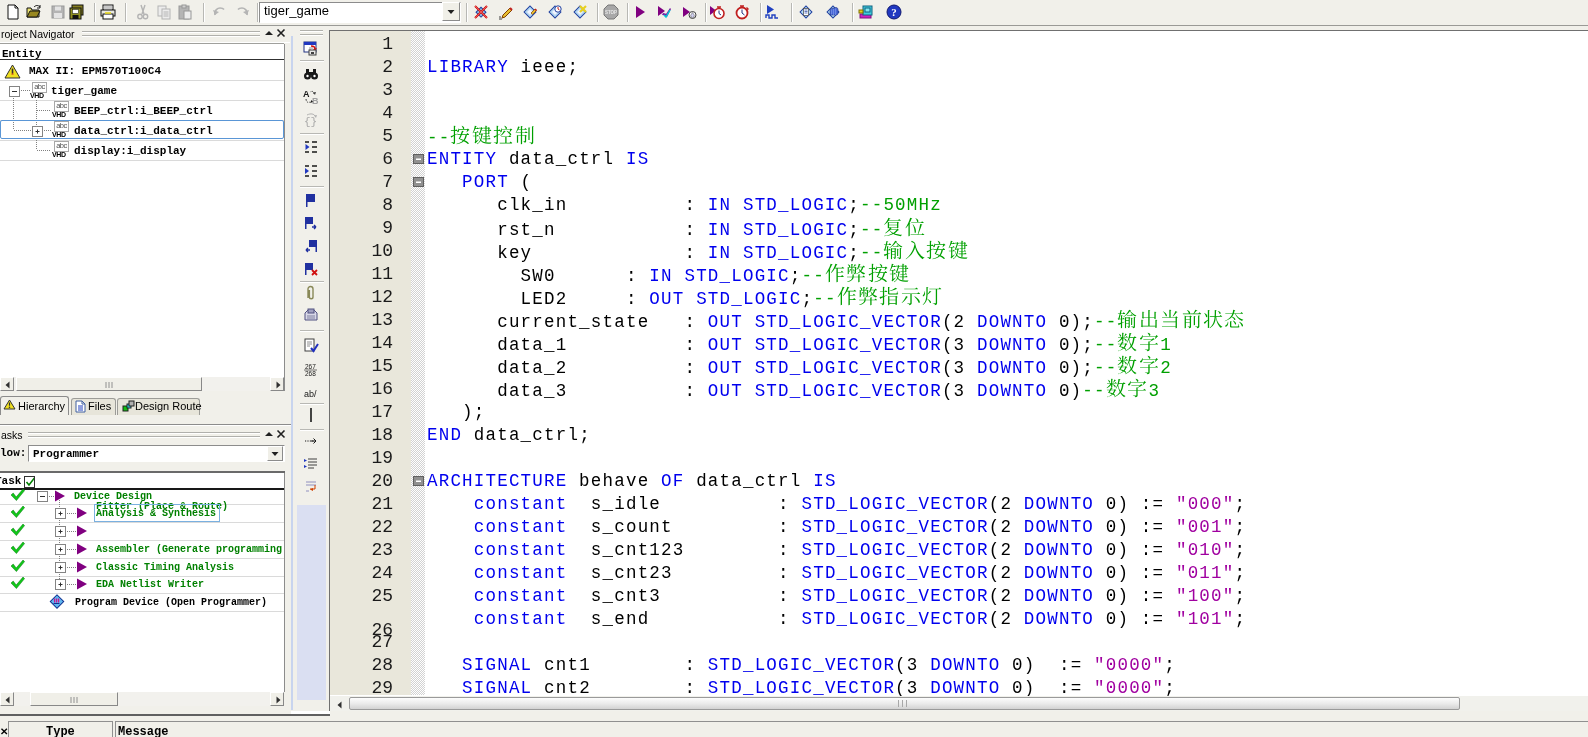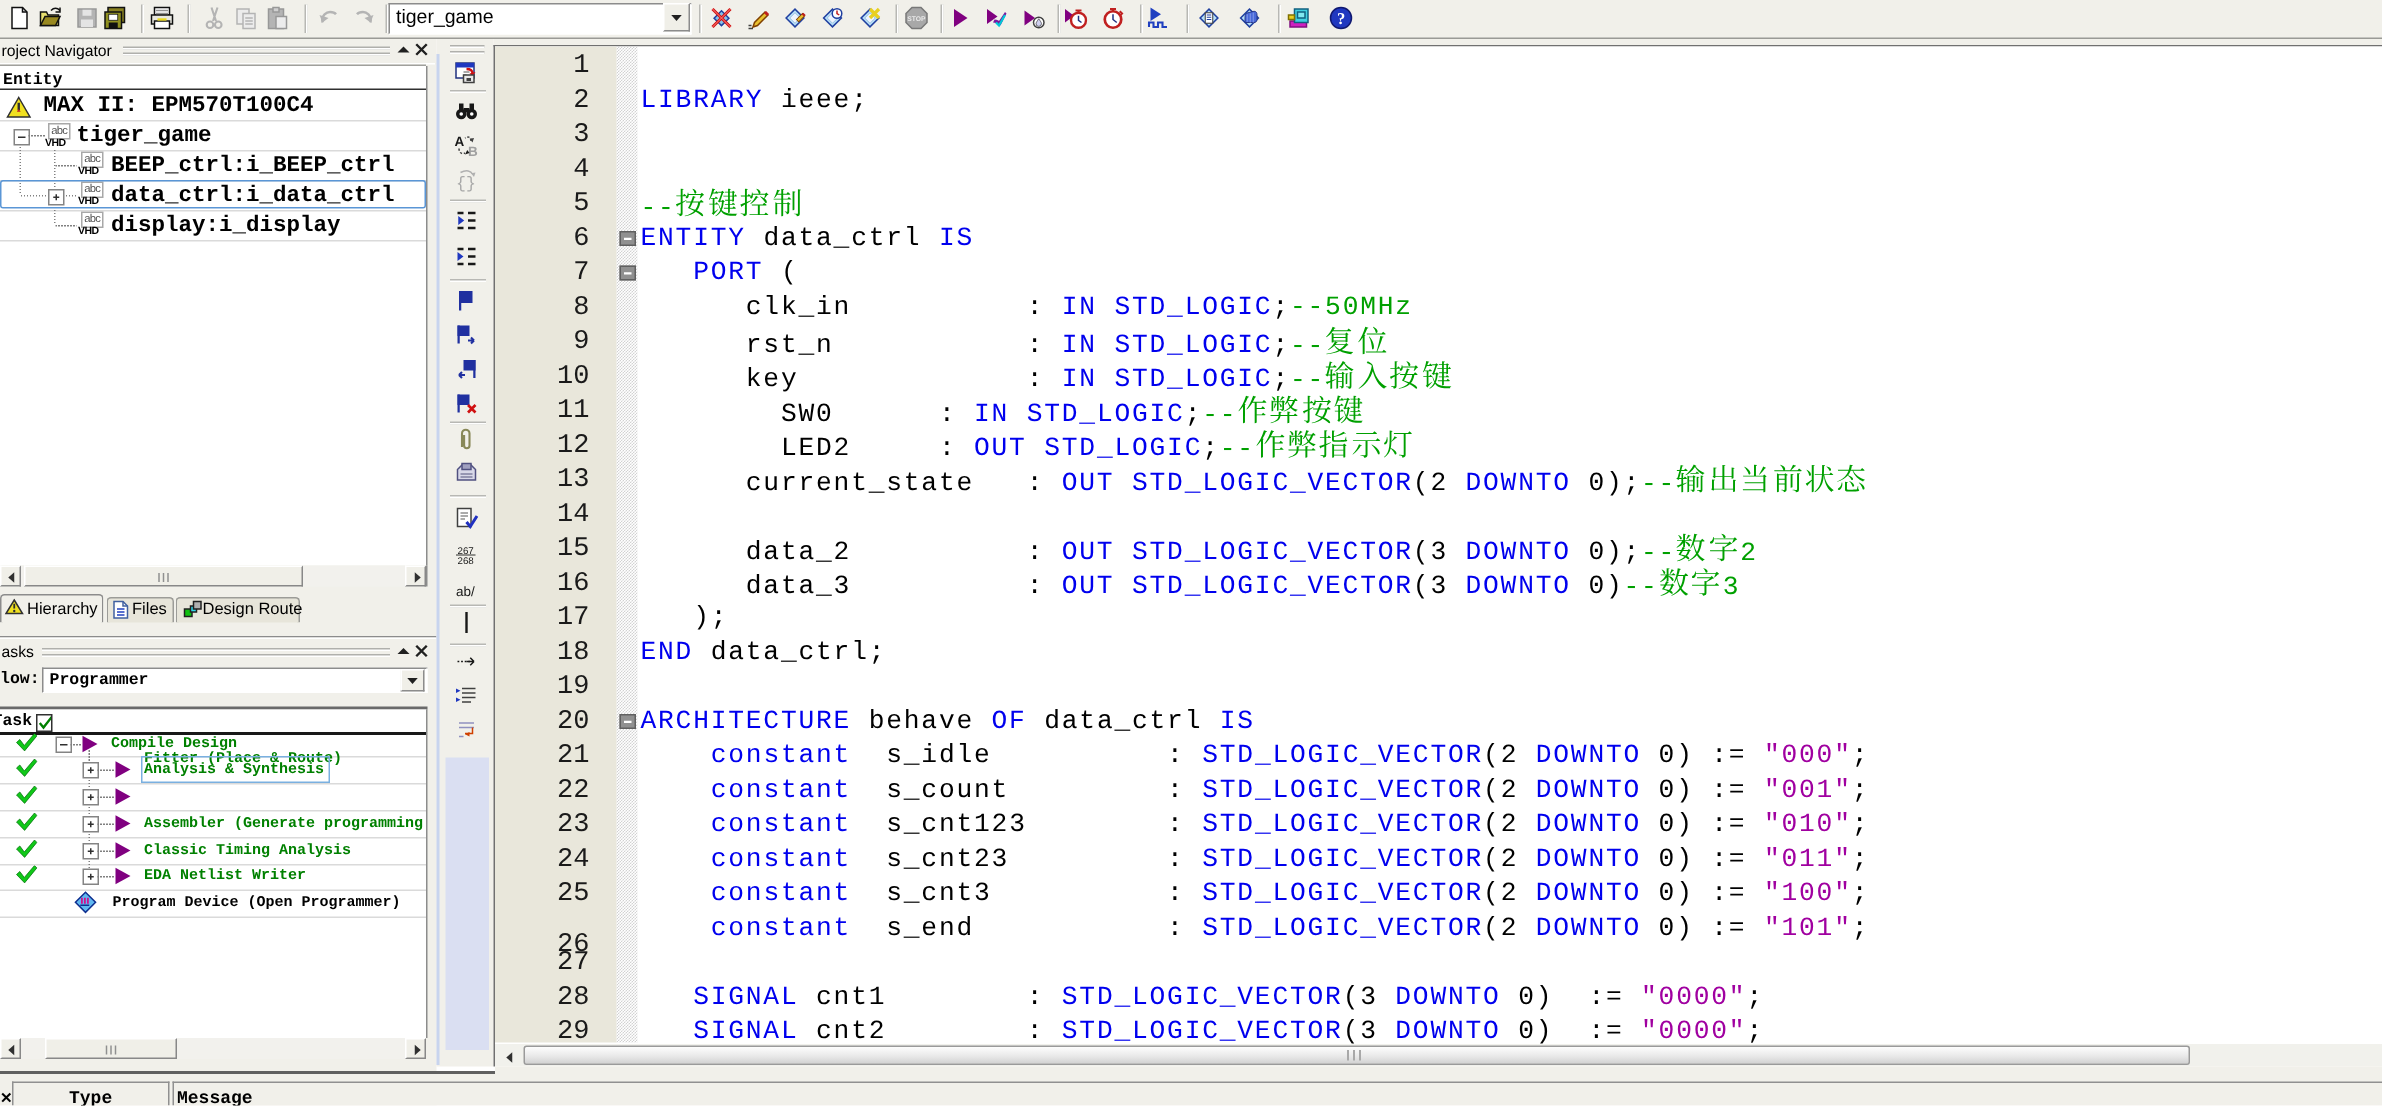--- a/index.html
+++ b/index.html
@@ -1,21 +1,21 @@
 <!DOCTYPE html>
 <html><head><meta charset="utf-8"><style>
 *{margin:0;padding:0}
 body{width:1588px;height:737px;overflow:hidden;background:#fff}
 #root{position:relative;width:1588px;height:737px;background:#fff;font-family:"Liberation Sans",sans-serif}
 .k{color:#0000ee}.c{color:#00a000}.s{color:#a000a0}
 .cl{position:absolute;left:427px;height:23px;line-height:23px;white-space:pre;font-family:"Liberation Mono",monospace;font-size:17.5px;letter-spacing:1.2px;color:#000}
 .ln{position:absolute;width:63px;left:330px;text-align:right;height:23px;line-height:23px;font-family:"Liberation Mono",monospace;font-size:18px;color:#1a1a1a}
 .cj{display:inline-block;width:20px;height:20px;margin-right:1.4px;vertical-align:-2.5px;fill:currentColor}
 #root div>svg{display:block;margin:0 auto}
-.tt{position:absolute;font-family:"Liberation Mono",monospace;font-size:15px;font-weight:bold;line-height:20px;color:#000;white-space:pre}
+.tt{position:absolute;font-family:"Liberation Mono",monospace;font-size:11px;font-weight:bold;line-height:20px;color:#000;white-space:pre}
 .gt{position:absolute;font-family:"Liberation Mono",monospace;font-size:10px;font-weight:bold;line-height:17px;color:#008000;white-space:pre}
 .mt{position:absolute;font-family:"Liberation Mono",monospace;font-size:12px;font-weight:bold;color:#000;white-space:pre}
 </style></head>
 <body>
 <div id="root">
     <svg width="0" height="0" style="position:absolute">
       <defs>
         <path id="u4f4d" d="M523 44 512 51C555 97 601 174 606 237C675 294 737 138 523 44ZM397 367 382 375C454 500 477 685 487 786C545 865 625 644 397 367ZM853 209 805 269H306L314 299H915C929 299 939 294 942 283C908 251 853 209 853 209ZM268 322 228 306C264 240 297 170 325 96C347 97 359 88 363 76L259 42C205 234 112 430 25 551L39 561C86 515 131 460 173 397V958H185C210 958 237 941 238 935V340C255 337 265 331 268 322ZM877 808 827 869H658C730 721 797 533 834 400C856 399 868 390 871 377L759 352C733 505 684 713 637 869H276L284 899H940C953 899 964 894 967 883C932 851 877 808 877 808Z"></path>
         <path id="u4f5c" d="M521 43C469 215 380 384 296 489L310 500C377 442 440 363 495 272H573V958H584C618 958 640 942 640 937V695H914C928 695 938 690 941 679C906 647 853 605 853 605L806 665H640V480H896C910 480 919 475 922 464C891 435 839 393 839 393L794 451H640V272H940C955 272 963 267 966 256C933 225 879 182 879 182L829 243H512C539 197 563 148 584 98C606 99 618 91 622 79ZM283 42C225 236 126 428 32 547L46 557C94 513 141 460 184 399V958H196C221 958 249 942 249 937V353C267 351 276 344 279 335L236 319C278 250 315 175 346 96C368 98 380 89 385 77Z"></path>
         <path id="u5165" d="M470 182 474 208C416 526 251 787 35 947L49 961C273 823 436 607 508 371C577 631 708 847 891 958C901 927 934 903 973 903L977 889C724 772 560 495 509 180C496 128 421 82 344 40C334 52 313 86 305 100C376 123 464 153 470 182Z"></path>
@@ -396,21 +396,21 @@
       <svg width="9" height="9" viewBox="0 0 9 9">
         <path d="M2 4.5h5" stroke="#303030"></path>
       </svg>
     </div>
     <div style="position:absolute;left:47px;top:496px;width:7px;height:1px;background-image:repeating-linear-gradient(90deg,#808080 0 1px,transparent 1px 2px)"></div>
     <div style="position:absolute;left:54px;top:490px;width:12px;height:12px;">
       <svg width="12" height="12" viewBox="0 0 12 12">
         <path d="M1 .5l10 5.5-10 5.5z" fill="#800080"></path>
       </svg>
     </div>
-    <div class="gt" style="left:74px;top:488px">Compile Design</div>
+    <div class="gt" style="left:74px;top:488px">Device Design</div>
     <div style="position:absolute;left:10px;top:506px;width:15px;height:13px;">
       <svg width="15" height="13" viewBox="0 0 15 13">
         <path d="M1 6l2.2-2 3 4L13 0l1.6 1.6-8.2 10z" fill="#10c818" stroke="#087010" stroke-width=".5"></path>
       </svg>
     </div>
     <div style="position:absolute;left:55px;top:508px;width:9px;height:9px;background:#fff;border:1px solid #848484">
       <svg width="9" height="9" viewBox="0 0 9 9">
         <path d="M2.5 4.5h4M4.5 2.5v4" stroke="#303030"></path>
       </svg>
     </div>
@@ -740,20 +740,25 @@
         </svg><svg class="cj" viewBox="0 0 1000 1000">
           <use href="#u5f53"></use>
         </svg><svg class="cj" viewBox="0 0 1000 1000">
           <use href="#u524d"></use>
         </svg><svg class="cj" viewBox="0 0 1000 1000">
           <use href="#u72b6"></use>
         </svg><svg class="cj" viewBox="0 0 1000 1000">
           <use href="#u6001"></use>
         </svg></span></div>
     <div class="ln" style="top:332px">14</div>
+    <div class="cl" style="top:332px">      data_1          : <span class="k">OUT</span> <span class="k">STD_LOGIC_VECTOR</span>(3 <span class="k">DOWNTO</span> 0);<span class="c">--<svg class="cj" viewBox="0 0 1000 1000">
+          <use href="#u6570"></use>
+        </svg><svg class="cj" viewBox="0 0 1000 1000">
+          <use href="#u5b57"></use>
+        </svg>1</span></div>
     <div class="ln" style="top:355px">15</div>
     <div class="cl" style="top:355px">      data_2          : <span class="k">OUT</span> <span class="k">STD_LOGIC_VECTOR</span>(3 <span class="k">DOWNTO</span> 0);<span class="c">--<svg class="cj" viewBox="0 0 1000 1000">
           <use href="#u6570"></use>
         </svg><svg class="cj" viewBox="0 0 1000 1000">
           <use href="#u5b57"></use>
         </svg>2</span></div>
     <div class="ln" style="top:378px">16</div>
     <div class="cl" style="top:378px">      data_3          : <span class="k">OUT</span> <span class="k">STD_LOGIC_VECTOR</span>(3 <span class="k">DOWNTO</span> 0)<span class="c">--<svg class="cj" viewBox="0 0 1000 1000">
           <use href="#u6570"></use>
         </svg><svg class="cj" viewBox="0 0 1000 1000">

